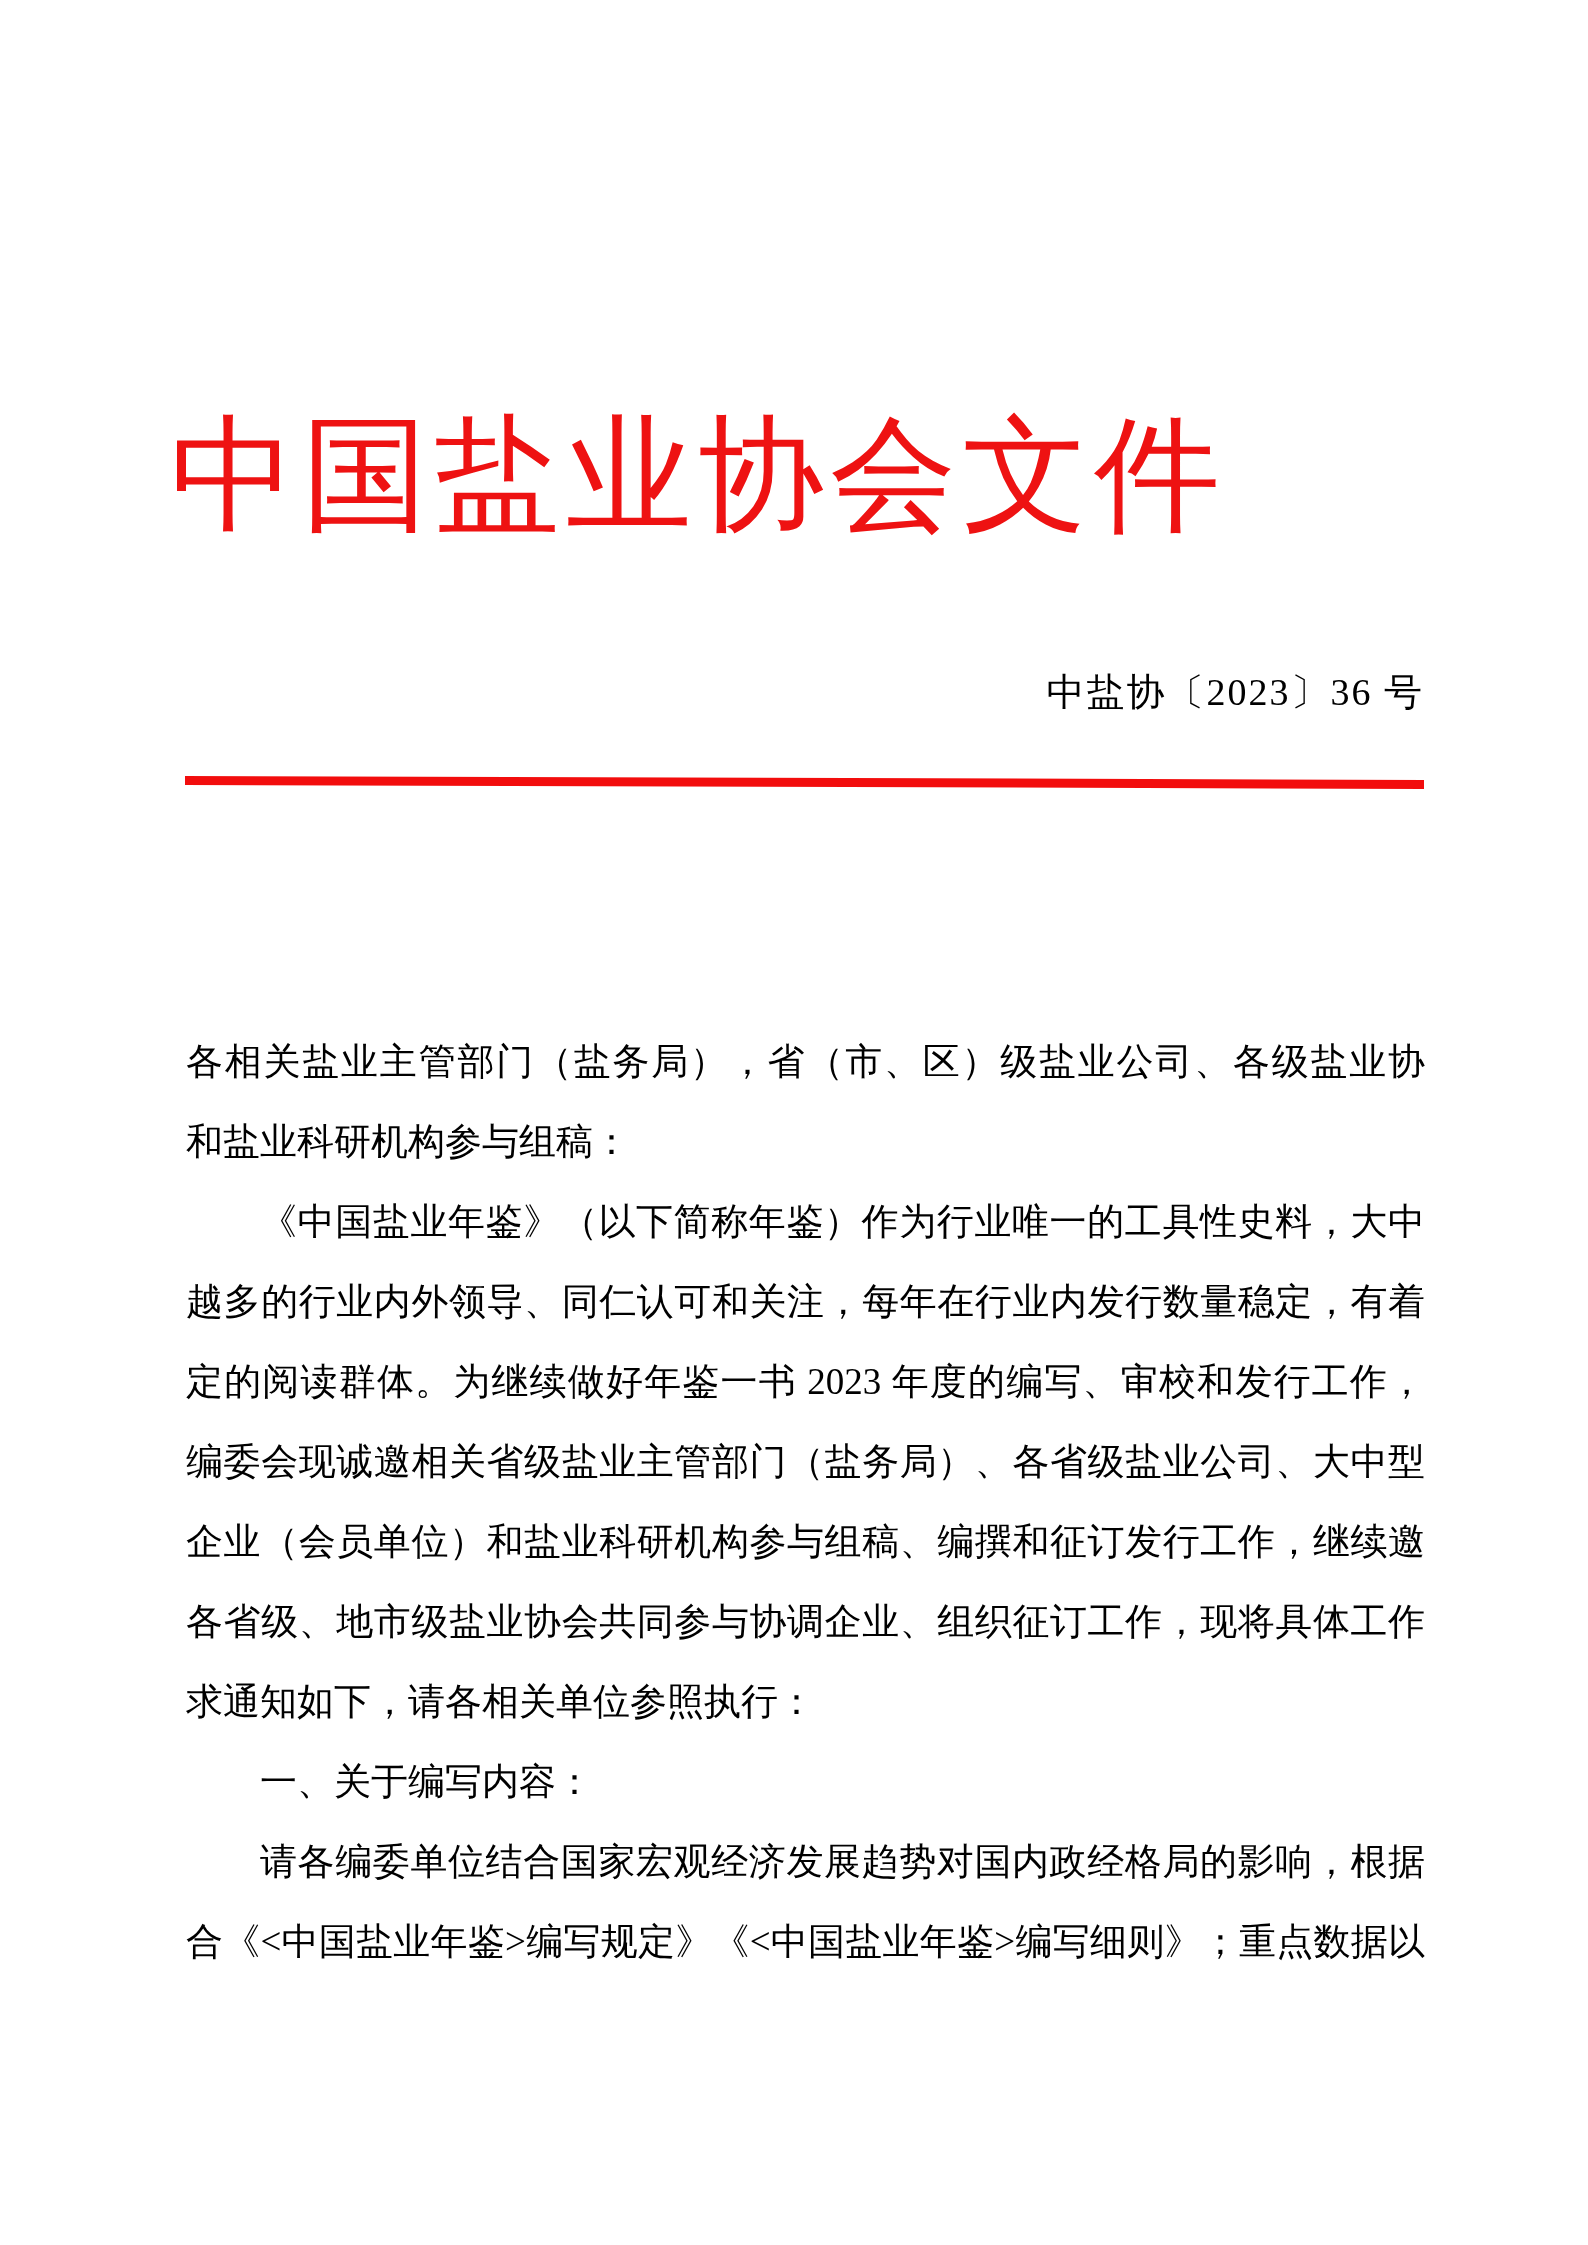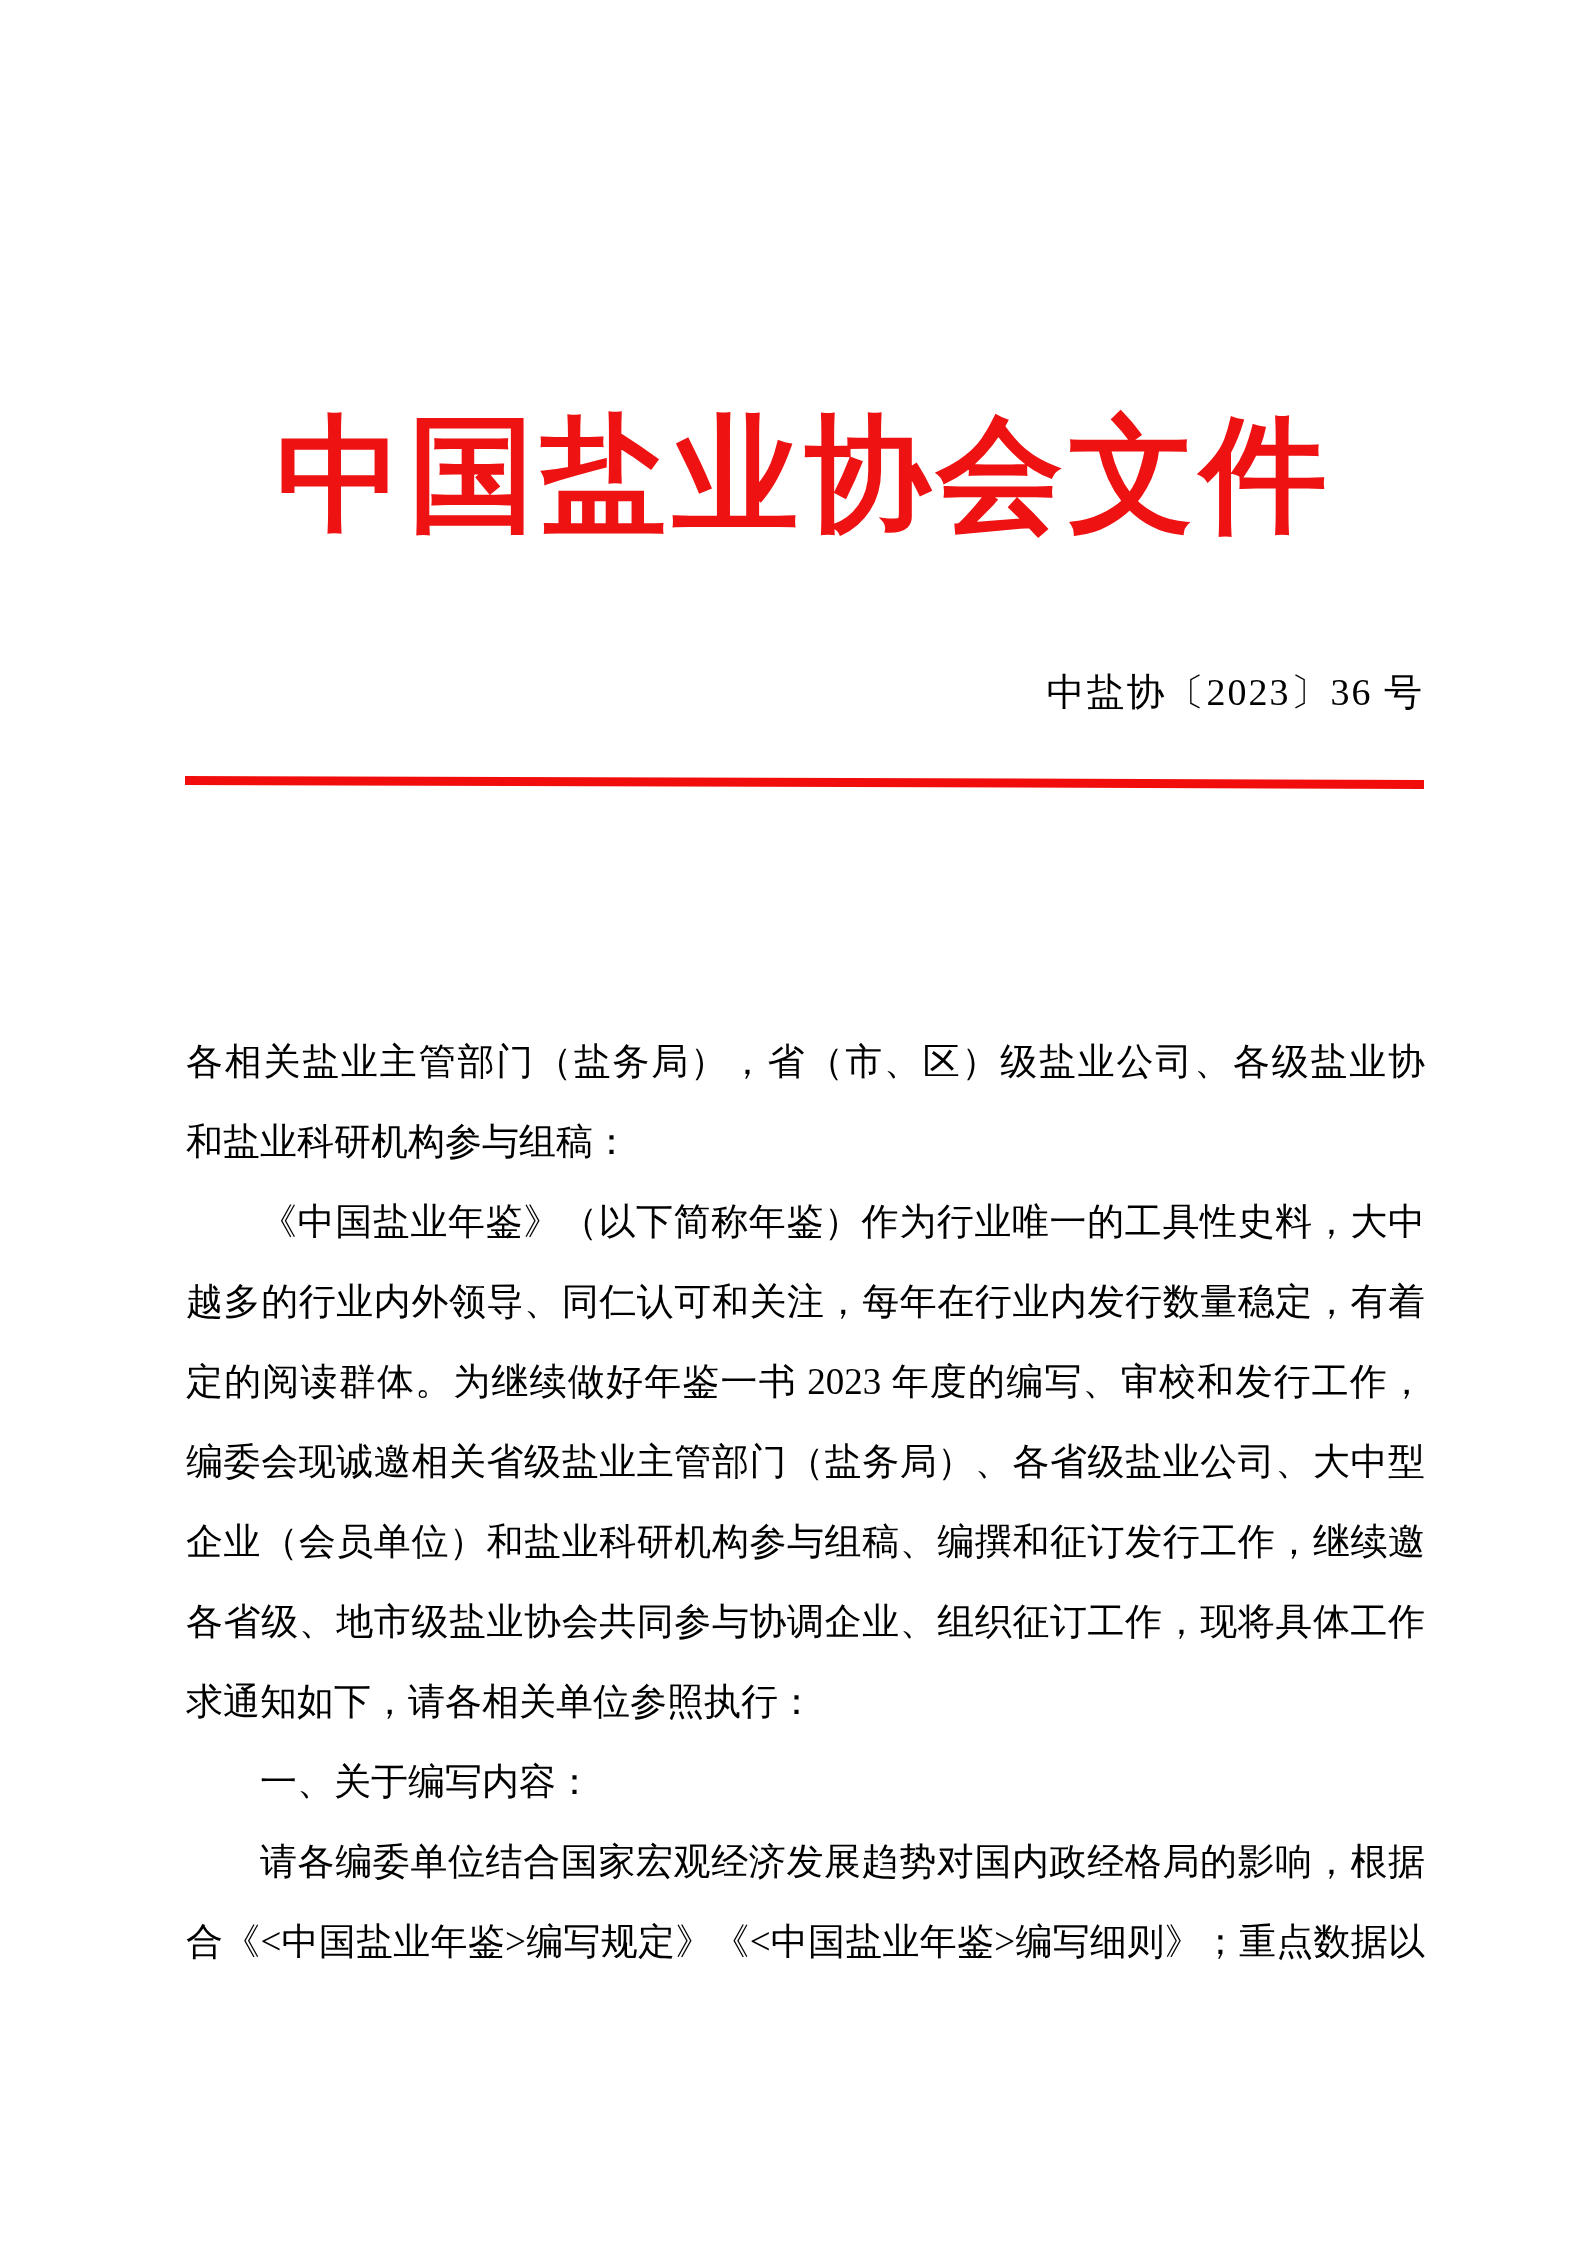--- a/index.html
+++ b/index.html
@@ -12,27 +12,27 @@
     width: 1588px;
     height: 2245px;
     background: #ffffff;
     overflow: hidden;
     color: #000000;
     font-family: "Liberation Serif", "DejaVu Serif", serif;
   }
   .org-title {
     position: absolute;
     top: 406px;
-    left: 185px;
+    left: 170px;
     width: 1239px;
     margin: 0;
-    text-align: center;
+    text-align: left;
     font-size: 126px;
     line-height: 140px;
-    font-weight: 700;
+    font-weight: 400;
     letter-spacing: 6px;
     color: var(--accent, #ee1212);
     white-space: nowrap;
   }
   .doc-number {
     position: absolute;
     top: 668px;
     left: 185px;
     width: 1239px;
     text-align: right;

